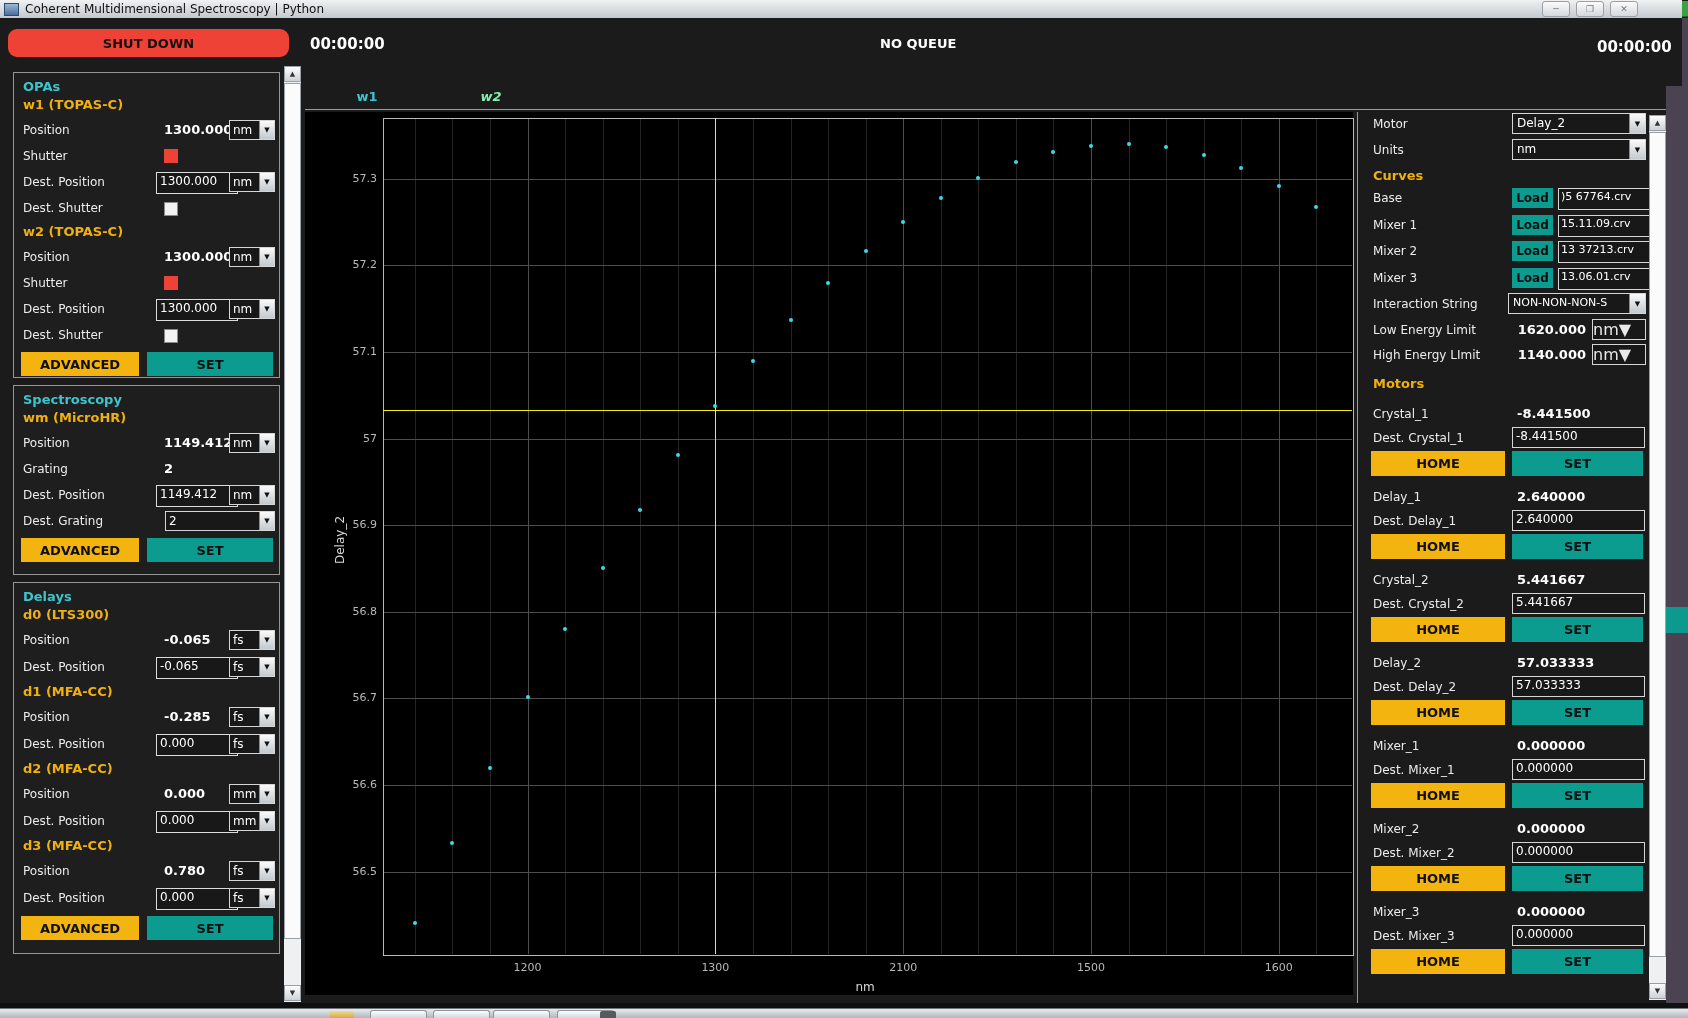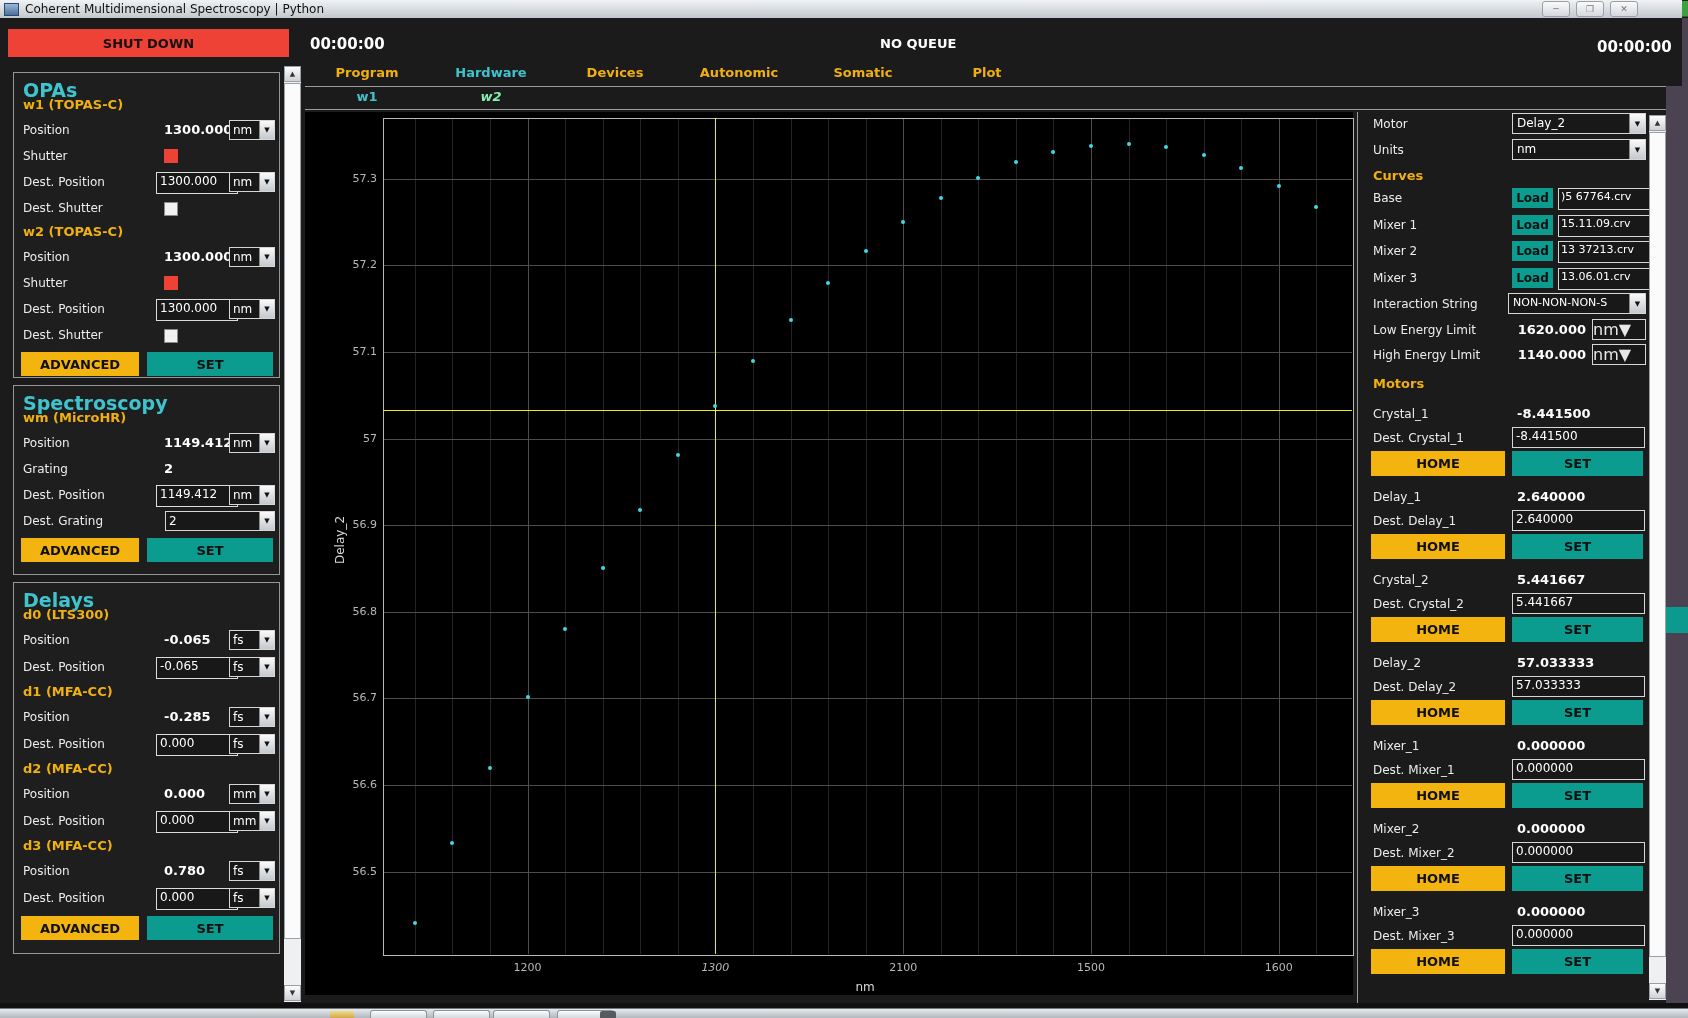--- a/index.html
+++ b/index.html
@@ -12,35 +12,35 @@
   .app-icon{width:13px;height:11px;margin:0 6px 0 4px;background:linear-gradient(#9db8d6,#4a6f9e);
             border:1px solid #2c4a70;}
   .win-btns{position:absolute;right:44px;top:1px;display:flex;gap:6px;}
   .win-btn{width:26px;height:14px;border:1px solid #9aa0a6;border-radius:3px;
            background:linear-gradient(#fbfbfb,#d4d8dc);color:#777;font-size:9px;
            display:flex;align-items:center;justify-content:center;}
   .desk-frag-green{position:absolute;left:1682px;top:1px;width:6px;height:15px;background:#3aa33f;border-bottom:1px solid #1d6b22;}
   
   .topbar{position:absolute;left:0;top:18px;width:1682px;height:44px;background:#1b1b1b;}
   .shutdown{position:absolute;left:8px;top:11px;width:281px;height:28px;background:#ee4237;
-            color:#16100f;font-weight:bold;font-size:13px;display:flex;align-items:center;justify-content:center;}
+            color:#16100f;font-weight:bold;font-size:13px;display:flex;align-items:center;justify-content:center;border-radius:9px;}
   .elapsed{position:absolute;left:310px;top:17px;font-size:15px;font-weight:bold;color:#fff;}
   .queue{position:absolute;left:880px;top:18px;font-size:13px;font-weight:bold;color:#fff;}
   .clock{position:absolute;left:1597px;top:20px;font-size:15px;font-weight:bold;color:#fff;}
   
   .tabrow{position:absolute;left:305px;top:62px;width:1377px;height:24px;display:flex;
           border-bottom:1px solid #9b9b9b;}
   .tab{width:124px;text-align:center;font-size:13px;font-weight:bold;color:#f0b010;line-height:22px;}
   .tab.active{color:#3fc3cd;}
   .subtabrow{position:absolute;left:305px;top:87px;width:1377px;height:22px;display:flex;
              border-bottom:1px solid #9b9b9b;}
   .subtab{width:124px;text-align:center;font-size:13px;font-weight:bold;line-height:20px;}
   
   .sbox{position:absolute;left:13px;width:267px;border:1px solid #959595;background:#1e1e1e;box-sizing:border-box;}
-  .sec-h{font-size:19px;font-weight:bold;color:#3fc3cd;padding:6px 9px 0 9px;height:22px;box-sizing:border-box;}
+  .sec-h{font-size:13px;font-weight:bold;color:#3fc3cd;padding:6px 9px 0 9px;height:22px;box-sizing:border-box;}
   .dev-h{font-size:13px;font-weight:bold;color:#f0b010;padding:2px 9px 0 9px;height:23px;box-sizing:border-box;}
   .row{position:relative;height:26px;margin:0 2px 0 9px;}
   .row .lbl{position:absolute;left:0;top:5px;font-size:12px;color:#ececec;}
   .row .val{position:absolute;left:141px;top:4px;font-size:13px;font-weight:bold;color:#fff;}
   .row .input{position:absolute;left:133px;top:2px;width:74px;height:18px;border:1px solid #dcdcdc;
               background:#181818;color:#fff;font-size:12px;padding:1px 3px;box-sizing:content-box;}
   .combo{position:absolute;right:2px;top:2px;width:46px;height:20px;display:flex;
          border:1px solid #d6d6d6;background:#181818;box-sizing:border-box;}
   .combo .ctext{flex:1;color:#fff;font-size:12px;padding:2px 0 0 3px;overflow:hidden;white-space:nowrap;}
   .combo .carw{width:14px;background:linear-gradient(#fafafa,#c3c9ce);border-left:1px solid #8c8c8c;
@@ -127,28 +127,20 @@
   </div>
   <div class="desk-frag-green"></div>
 
   <div class="topbar">
     <div class="shutdown">SHUT DOWN</div>
     <div class="elapsed">00:00:00</div>
     <div class="queue">NO QUEUE</div>
     <div class="clock">00:00:00</div>
   </div>
 
-  <div class="tabrow" id="main-tabs">
-      <div class="tab">Program</div>
-      <div class="tab active">Hardware</div>
-      <div class="tab">Devices</div>
-      <div class="tab">Autonomic</div>
-      <div class="tab">Somatic</div>
-      <div class="tab">Plot</div>
-    </div>
   <div class="subtabrow" id="sub-tabs">
       <div class="subtab" style="color: rgb(63, 195, 205);">w1</div>
       <div class="subtab" style="color: #86efac; font-style: italic;">w2</div>
     </div>
 
   <div class="sbox" style="top:72px;height:306px;">
     <div class="sec-h">OPAs</div>
     <div id="opa-devices">
         <div class="dev-h">w1 (TOPAS-C)</div>
         <div class="row">
@@ -345,21 +337,21 @@
       <div class="gl" style="left: 710.855px; top: 6px; width: 1px; height: 836px; background: rgb(36, 36, 36);"></div>
       <div class="gl" style="left: 748.413px; top: 6px; width: 1px; height: 836px; background: rgb(36, 36, 36);"></div>
       <div class="gl" style="left: 823.529px; top: 6px; width: 1px; height: 836px; background: rgb(36, 36, 36);"></div>
       <div class="gl" style="left: 861.087px; top: 6px; width: 1px; height: 836px; background: rgb(36, 36, 36);"></div>
       <div class="gl" style="left: 898.645px; top: 6px; width: 1px; height: 836px; background: rgb(36, 36, 36);"></div>
       <div class="gl" style="left: 936.203px; top: 6px; width: 1px; height: 836px; background: rgb(36, 36, 36);"></div>
       <div class="gl" style="left: 1011.32px; top: 6px; width: 1px; height: 836px; background: rgb(36, 36, 36);"></div>
       <div class="gl" style="left: 222.599px; top: 6px; width: 1px; height: 836px; background: rgb(77, 77, 77);"></div>
       <div class="tick-x" style="left: 192.599px; top: 849px;">1200</div>
       <div class="gl" style="left: 410.39px; top: 6px; width: 1px; height: 836px; background: rgb(77, 77, 77);"></div>
-      <div class="tick-x" style="left: 380.39px; top: 849px; font-style: italic;">1300</div>
+      <div class="tick-x" style="left: 380.39px; top: 849px;">1300</div>
       <div class="gl" style="left: 598.18px; top: 6px; width: 1px; height: 836px; background: rgb(77, 77, 77);"></div>
       <div class="tick-x" style="left: 568.18px; top: 849px;">2100</div>
       <div class="gl" style="left: 785.971px; top: 6px; width: 1px; height: 836px; background: rgb(77, 77, 77);"></div>
       <div class="tick-x" style="left: 755.971px; top: 849px;">1500</div>
       <div class="gl" style="left: 973.762px; top: 6px; width: 1px; height: 836px; background: rgb(77, 77, 77);"></div>
       <div class="tick-x" style="left: 943.762px; top: 849px;">1600</div>
       <div class="gl" style="left: 78px; top: 759.699px; width: 969px; height: 1px; background: rgb(77, 77, 77);"></div>
       <div class="tick-y" style="left: 26px; top: 752.699px;">56.5</div>
       <div class="gl" style="left: 78px; top: 673.067px; width: 969px; height: 1px; background: rgb(77, 77, 77);"></div>
       <div class="tick-y" style="left: 26px; top: 666.067px;">56.6</div>

